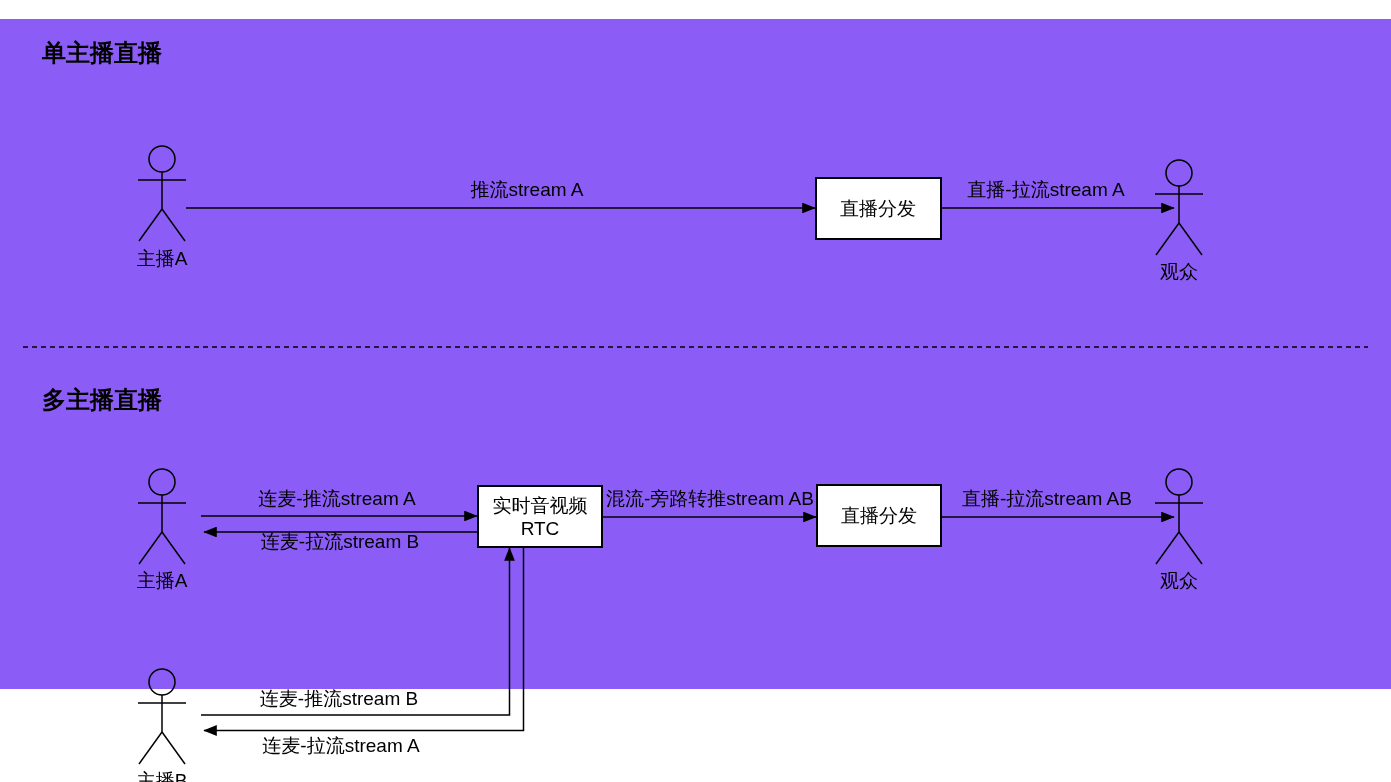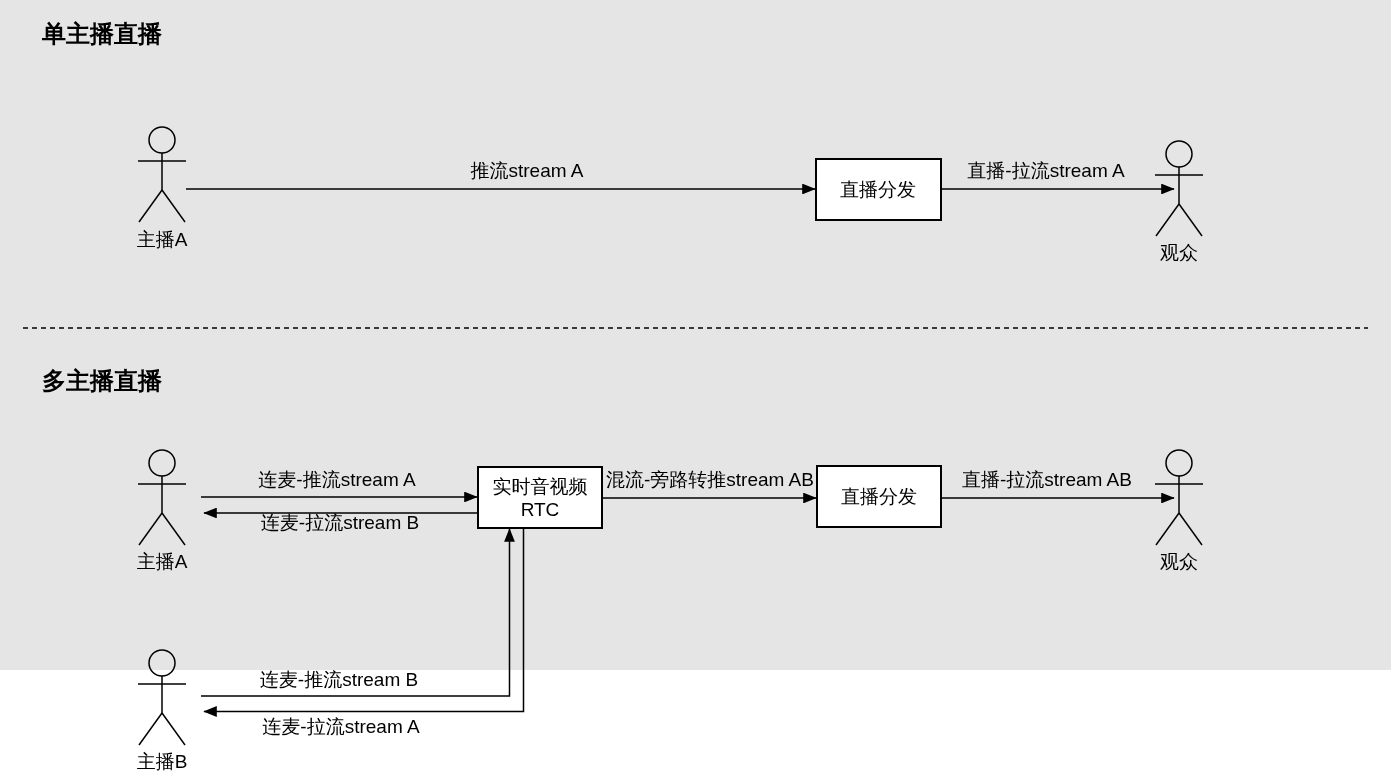--- a/index.html
+++ b/index.html
@@ -7,21 +7,22 @@
     padding: 0;
     background: #ffffff;
     width: 1391px;
     height: 782px;
     overflow: hidden;
   }
   #canvas-wrap {
     position: relative;
     width: 1391px;
     height: 670px;
-    background: #e5e5e5;
+    background: #8b5cf6;
+    margin-top: 19px;
   }
   svg text {
     font-family: "Liberation Sans", "DejaVu Sans", sans-serif;
     fill: #000000;
   }
   .section-title {
     font-size: 24px;
     font-weight: bold;
   }
   .lbl {

